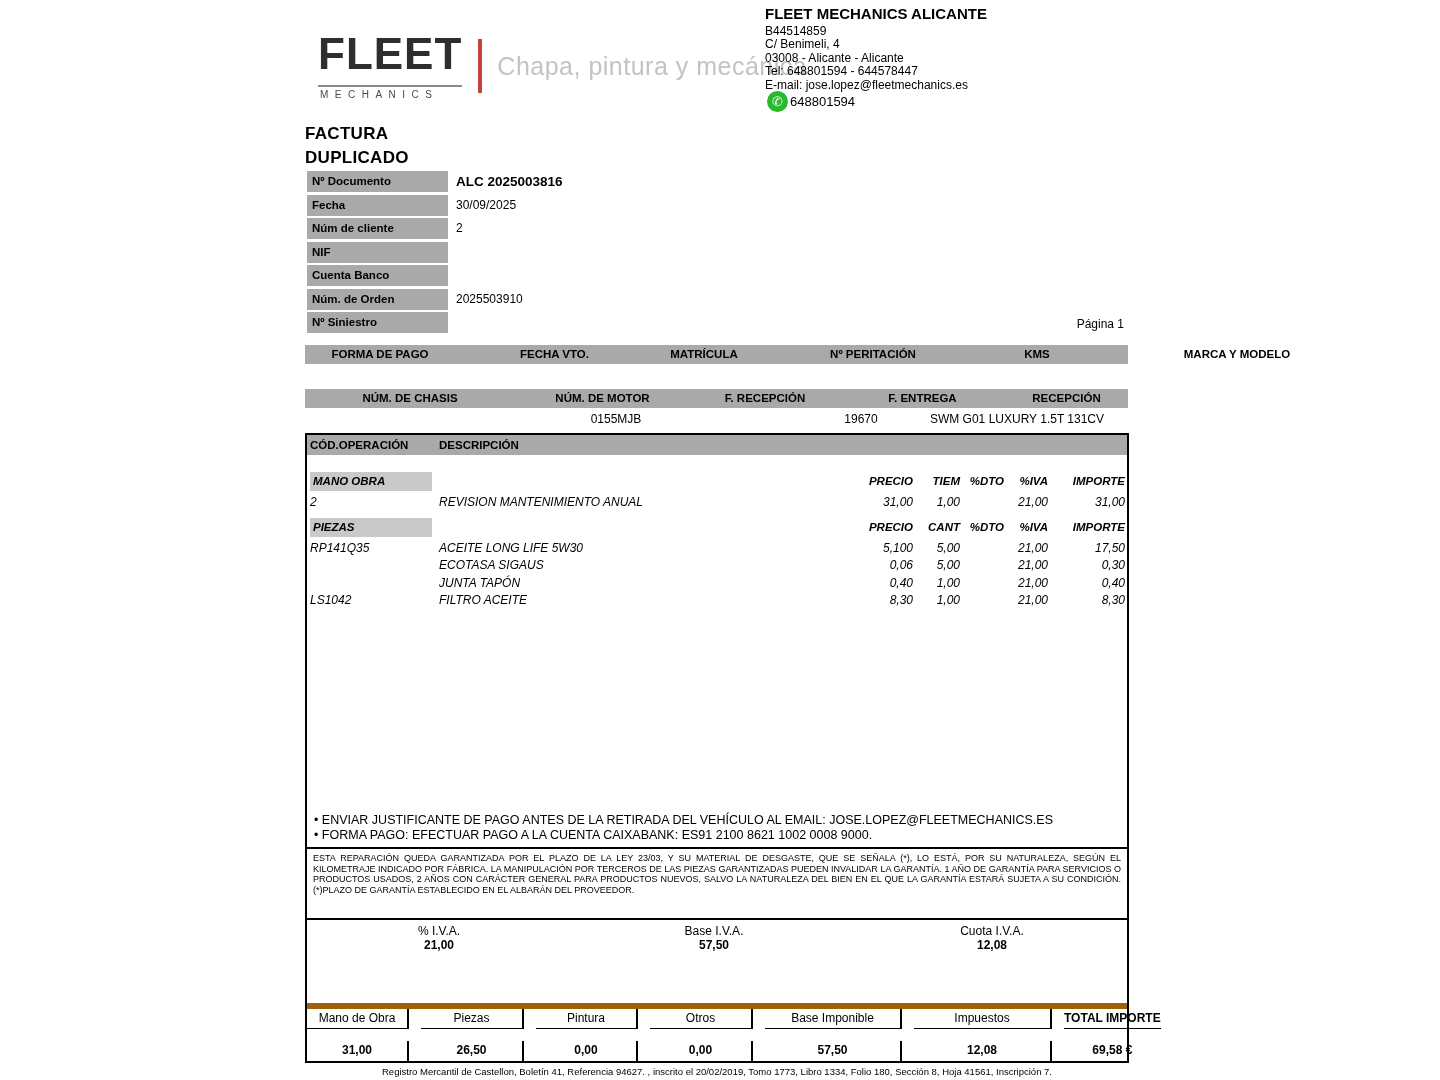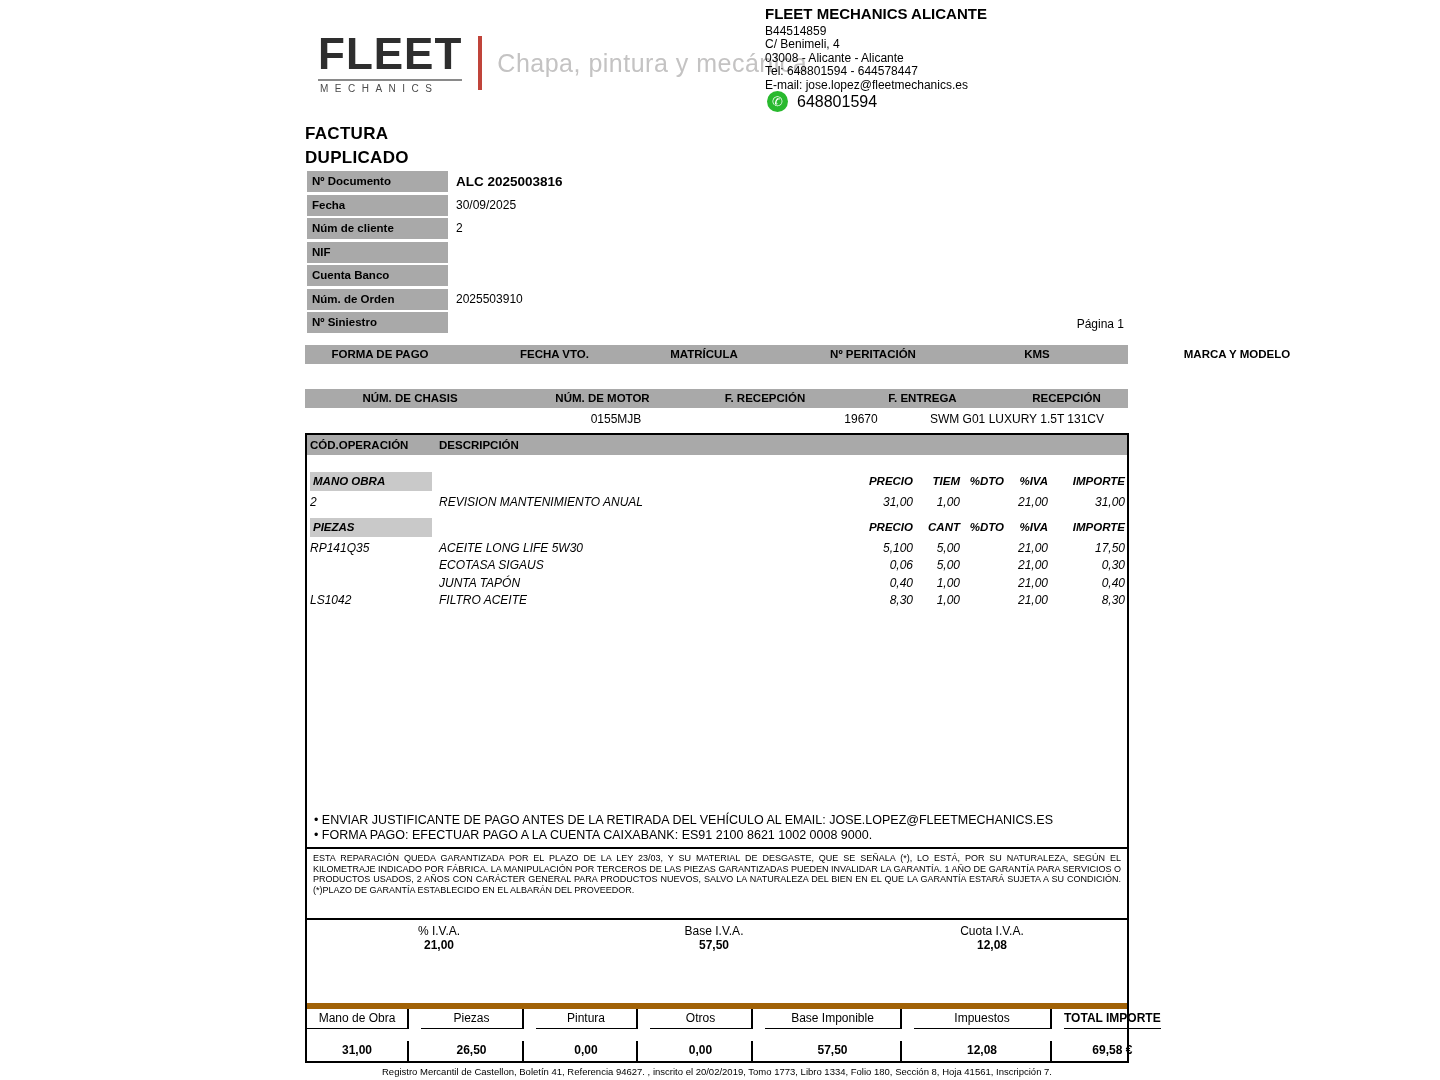--- a/index.html
+++ b/index.html
@@ -3,31 +3,31 @@
 <meta charset="utf-8">
 <style>
   * { margin:0; padding:0; box-sizing:border-box; }
   html, body { background:#ffffff; }
   body { font-family:"Liberation Sans", sans-serif; color:#000; }
   .page { position:relative; width:1440px; height:1080px; background:#fff; margin:0 auto; overflow:hidden; }
 
   
   .logo-block { position:absolute; left:318px; top:33px; display:flex; align-items:center; }
   .logo-fleet { font-size:44px; font-weight:bold; color:#2e2e2e; line-height:0.95; letter-spacing:1px; }
-  .logo-mech { font-size:10px; letter-spacing:6.5px; color:#4a4a4a; margin-top:4px; padding-left:2px; border-top:2px solid #8a8a8a; padding-top:2px; }
+  .logo-mech { font-size:10px; letter-spacing:6.5px; color:#4a4a4a; margin-top:10px; padding-left:2px; border-top:2px solid #8a8a8a; padding-top:2px; }
   .logo-divider { width:4px; height:54px; background:#c0443a; margin:0 15px 0 16px; }
   .logo-tagline { font-size:25px; color:#c4c3c3; letter-spacing:0.5px; }
 
   
   .company { position:absolute; left:765px; top:5px; }
   .company-name { font-size:15px; font-weight:bold; margin-bottom:3px; }
   .company-line { font-size:12px; line-height:13.4px; }
   .whatsapp { position:absolute; left:767px; top:91px; display:flex; align-items:center; }
   .wa-icon { width:21px; height:21px; border-radius:50%; background:#29b92e; color:#fff; display:inline-flex; align-items:center; justify-content:center; font-size:13px; flex:none; }
-  .wa-number { font-size:16px; margin-left:9px; }
+  .wa-number { font-size:13px; margin-left:2px; }
 
   
   .doc-title { position:absolute; left:305px; top:124px; font-size:17px; font-weight:bold; letter-spacing:0.3px; }
   .doc-subtitle { position:absolute; left:305px; top:148px; font-size:17px; font-weight:bold; letter-spacing:0.3px; }
 
   
   .docfields { position:absolute; left:307px; top:171px; width:620px; }
   .df-row { display:flex; margin-bottom:2.5px; height:21px; }
   .df-label { width:141px; background:#a9a9a9; font-size:11.5px; font-weight:bold; line-height:21px; padding-left:5px; flex:none; }
   .df-value { font-size:12px; line-height:21px; padding-left:8px; white-space:nowrap; }

